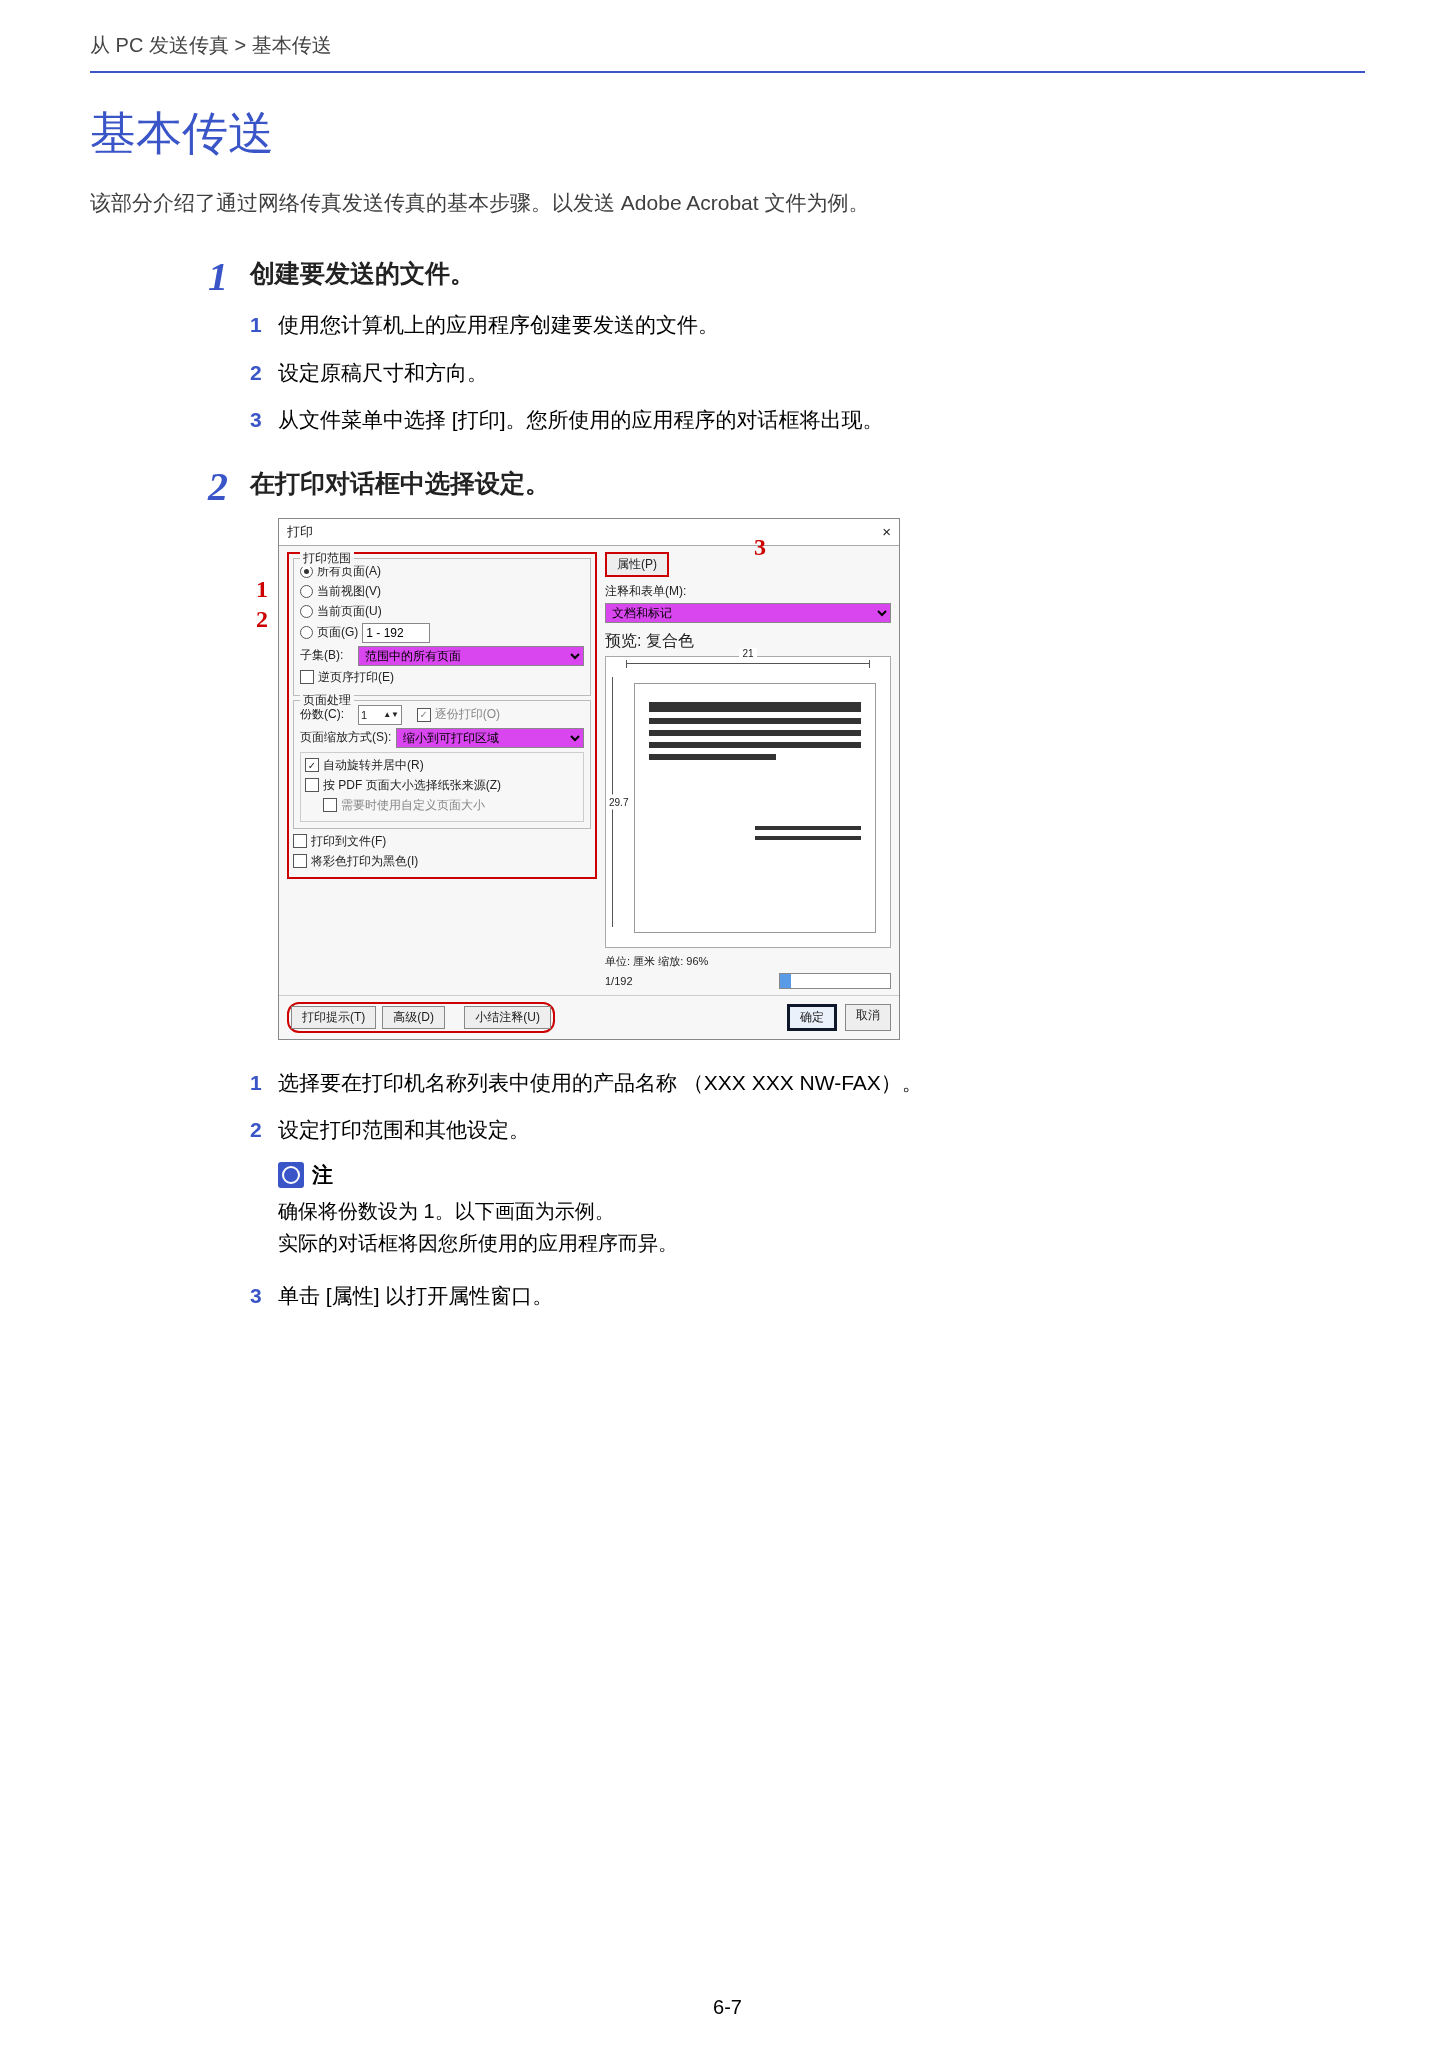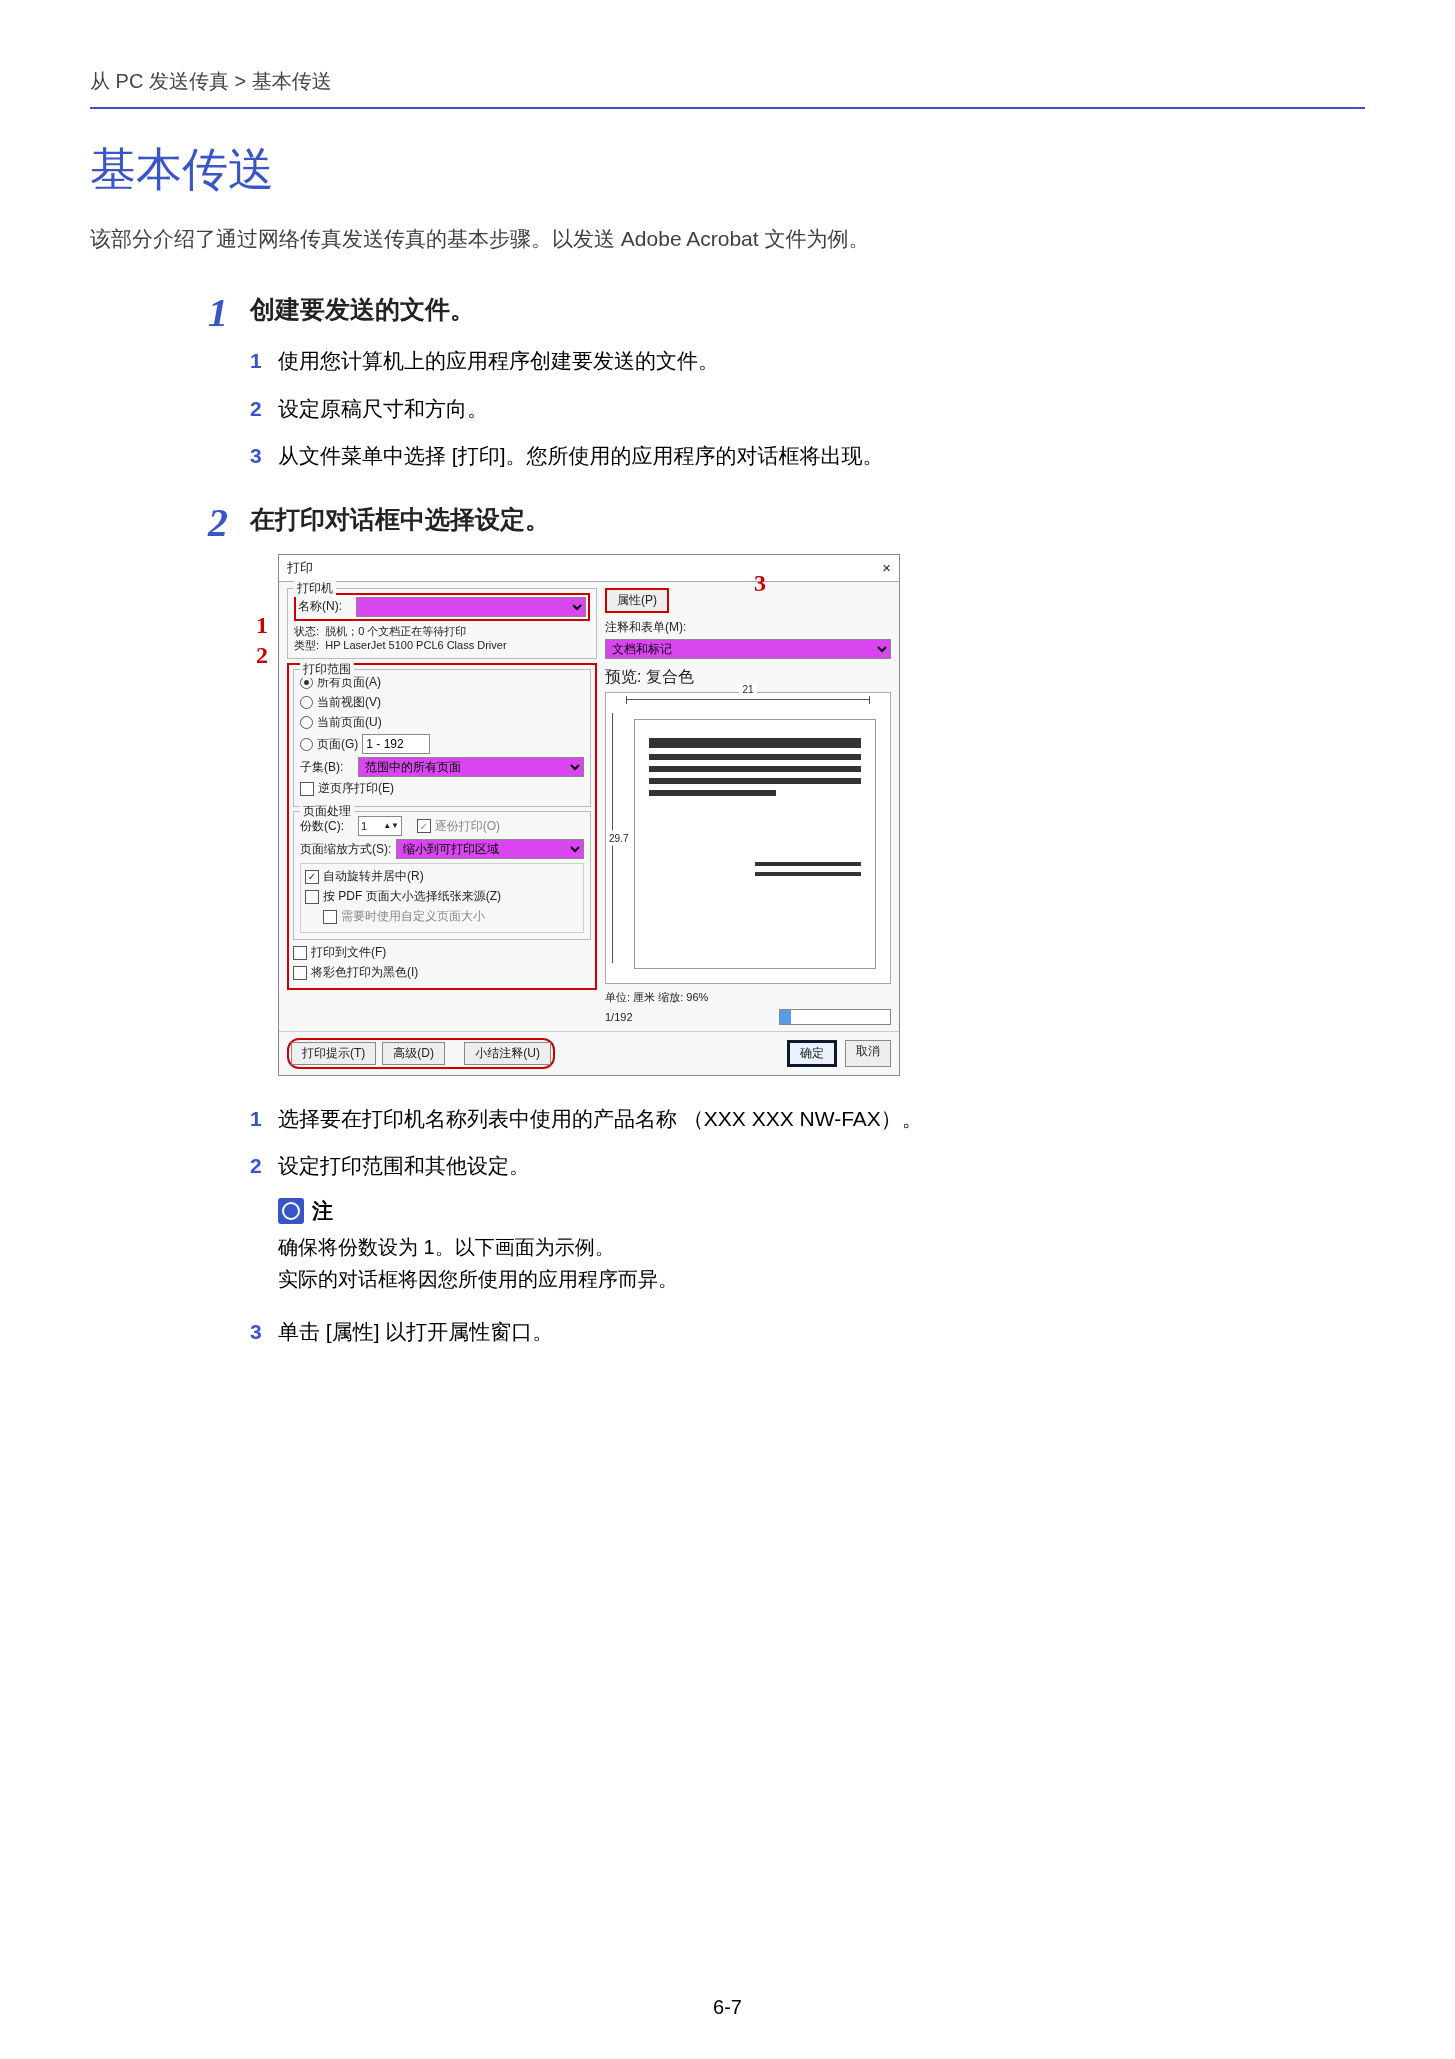--- a/index.html
+++ b/index.html
@@ -6,21 +6,21 @@
     margin: 0;
     padding: 0;
     font-family: "Microsoft YaHei", "SimSun", sans-serif;
     background: #fff;
     color: #000;
   }
   .page {
     width: 1455px;
     height: 2059px;
     box-sizing: border-box;
-    padding: 68px 90px 40px 90px;
+    padding: 32px 90px 40px 90px;
     position: relative;
   }
   .breadcrumb {
     font-size: 20px;
     color: #444;
     margin-bottom: 12px;
   }
   .hr-top {
     border: none;
     border-top: 2px solid #3a55c7;
@@ -312,31 +312,20 @@
         <div class="callout co3">3</div>
 
         <div class="dialog">
           <div class="dlg-title">
             <span>打印</span>
             <span class="dlg-close">×</span>
           </div>
           <div class="dlg-body">
             <div class="dlg-left">
 
-              <div class="grp">
-                <div class="grp-label">打印机</div>
-                <div class="row redbox" style="padding:2px;">
-                  <span class="lbl">名称(N):</span>
-                  <select class="sel" style="flex:1">
-                    <option></option>
-                  </select>
-                </div>
-                <div class="status-line"><span>状态:</span>&nbsp;&nbsp;<span>脱机；0 个文档正在等待打印</span></div>
-                <div class="status-line"><span>类型:</span>&nbsp;&nbsp;<span>HP LaserJet 5100 PCL6 Class Driver</span></div>
-              </div>
 
               <div class="redbox-outer">
                 <div class="grp">
                   <div class="grp-label">打印范围</div>
                   <div class="chk">
                       <span class="radio on"></span>
                       <span>所有页面(A)</span>
                     </div>
                   <div class="chk">
                       <span class="radio"></span>

